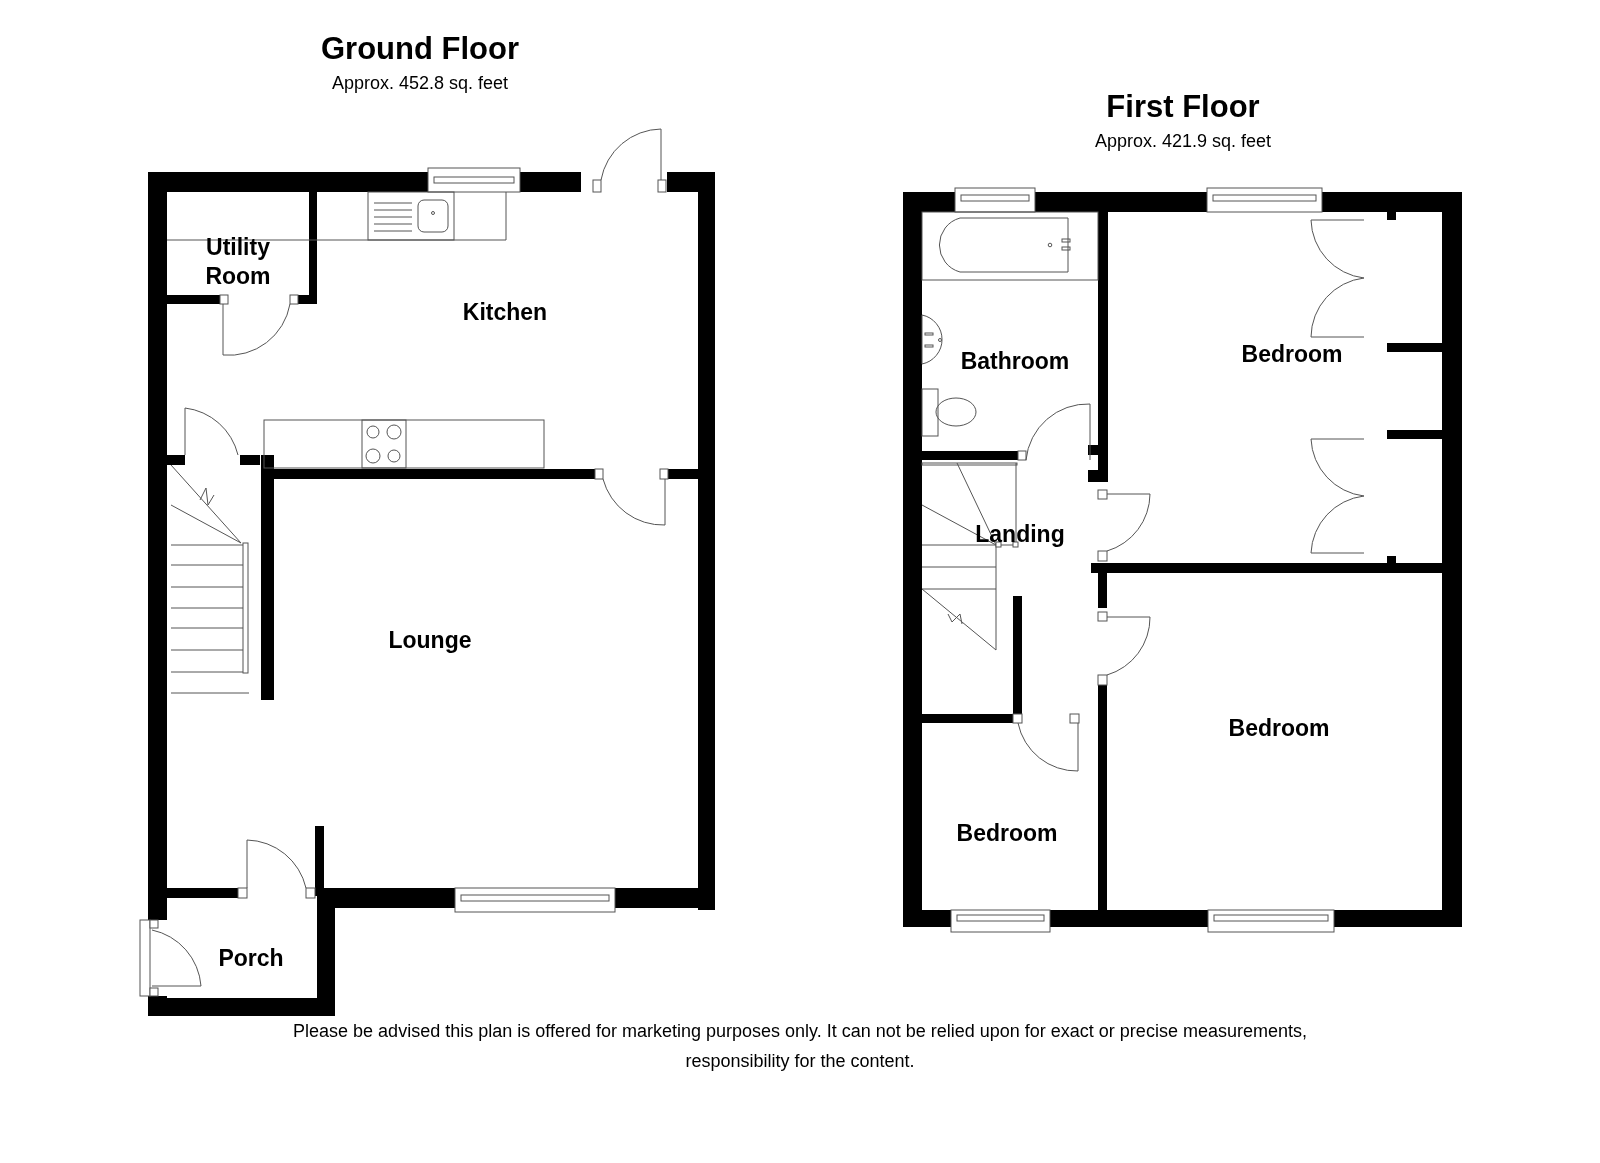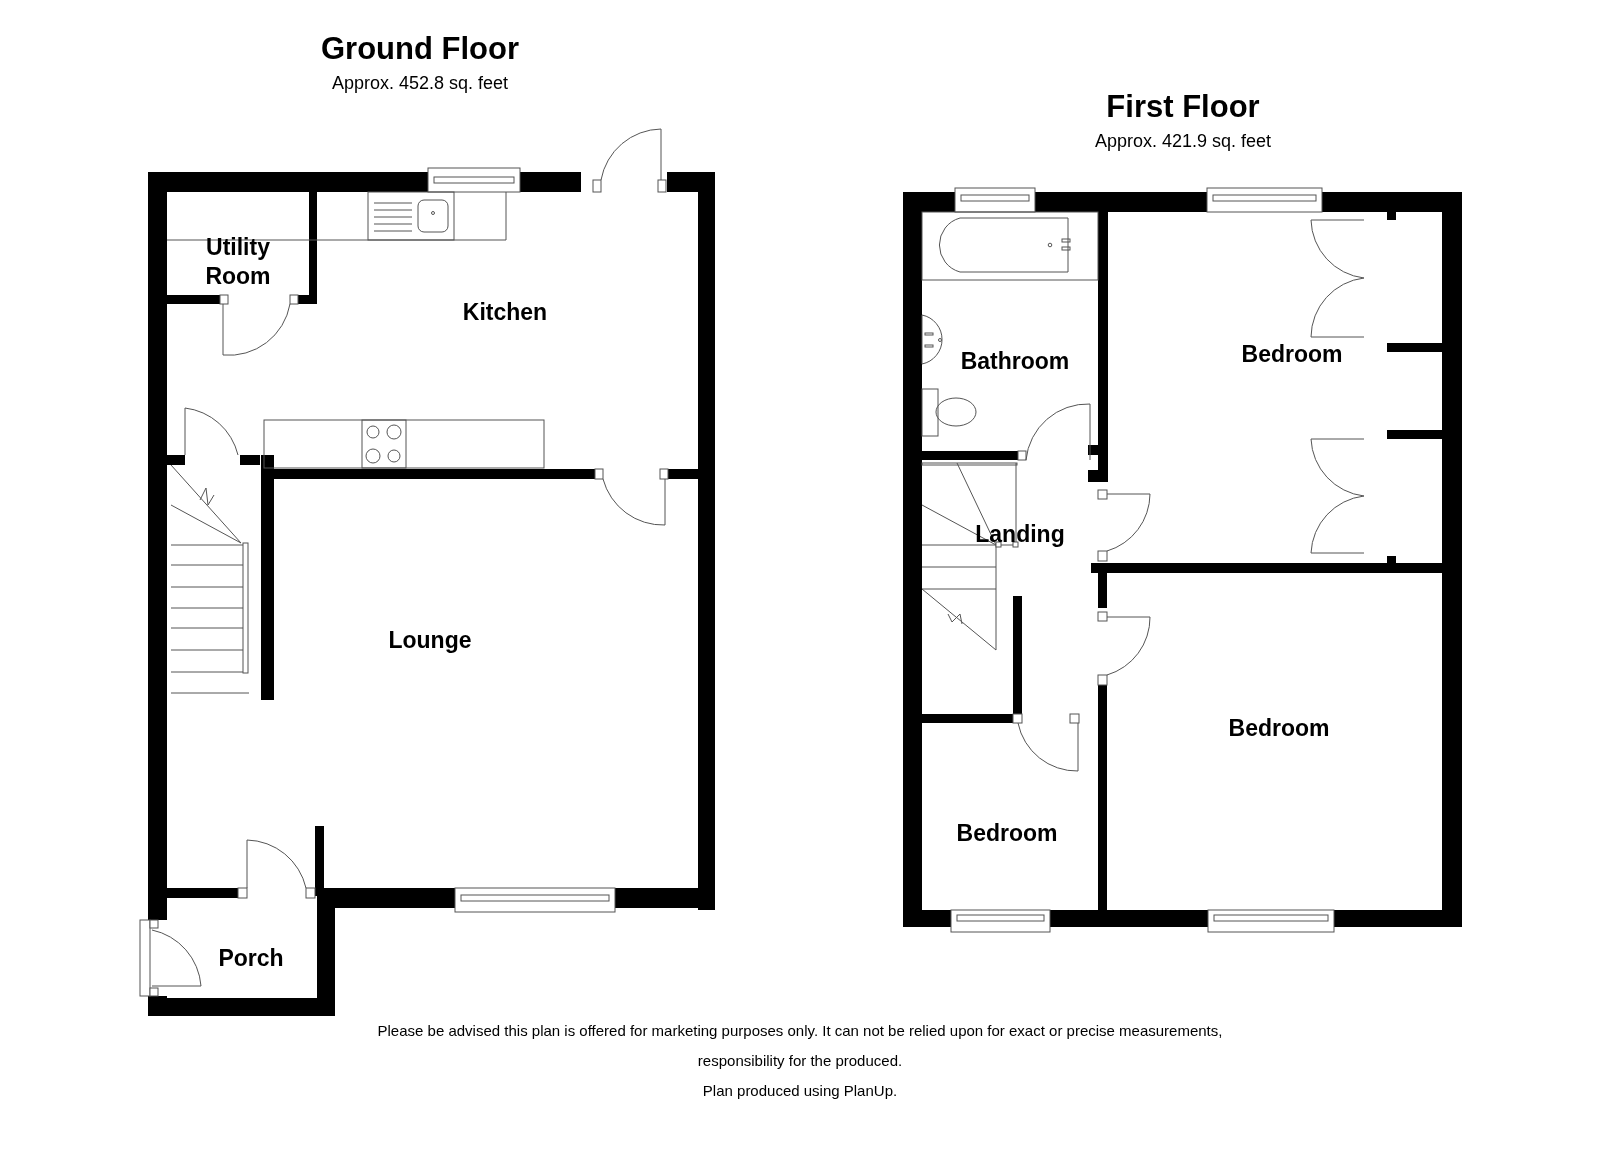--- a/index.html
+++ b/index.html
@@ -4,21 +4,21 @@
 <style>
   html, body { margin: 0; padding: 0; background: #ffffff; }
   body { width: 1600px; height: 1163px; position: relative; overflow: hidden; font-family: "Liberation Sans", sans-serif; }
   svg { position: absolute; left: 0; top: 0; }
   .wall { fill: #000; }
   .thin { fill: none; stroke: #555; stroke-width: 1; }
   .fix { fill: #fff; stroke: #555; stroke-width: 1; }
   .floor-title { font-family: "Liberation Sans", sans-serif; font-weight: bold; font-size: 31px; fill: #000; text-anchor: middle; }
   .floor-sub { font-family: "Liberation Sans", sans-serif; font-size: 18px; fill: #000; text-anchor: middle; }
   .room { font-family: "Liberation Sans", sans-serif; font-weight: bold; font-size: 23px; fill: #000; text-anchor: middle; }
-  .disclaimer { position: absolute; left: 30px; top: 1016px; width: 1540px; text-align: center; font-family: "Liberation Sans", sans-serif; font-size: 15px; line-height: 30px; color: #000; }
+  .disclaimer { position: absolute; left: 30px; top: 1016px; width: 1540px; text-align: center; font-family: "Liberation Sans", sans-serif; font-size: 18px; line-height: 30px; color: #000; }
   .disclaimer div { white-space: nowrap; }
 </style>
 </head>
 <body>
 
 <svg width="1600" height="1163" viewBox="0 0 1600 1163">
 
   <g>
     <text class="floor-title" x="420" y="59">Ground Floor</text>
     <text class="floor-sub" x="420" y="89">Approx. 452.8 sq. feet</text>
@@ -270,15 +270,14 @@
     <text class="room" x="1015" y="369">Bathroom</text>
     <text class="room" x="1292" y="362">Bedroom</text>
     <text class="room" x="1020" y="542">Landing</text>
     <text class="room" x="1279" y="736">Bedroom</text>
     <text class="room" x="1007" y="841">Bedroom</text>
   </g>
 </svg>
 
 <div class="disclaimer">
   <div>Please be advised this plan is offered for marketing purposes only. It can not be relied upon for exact or precise measurements,</div>
-  <div>responsibility for the produced.</div>
-  <div>Plan produced using PlanUp.</div>
+  <div>responsibility for the content.</div>
 </div>
 
 </body></html>

